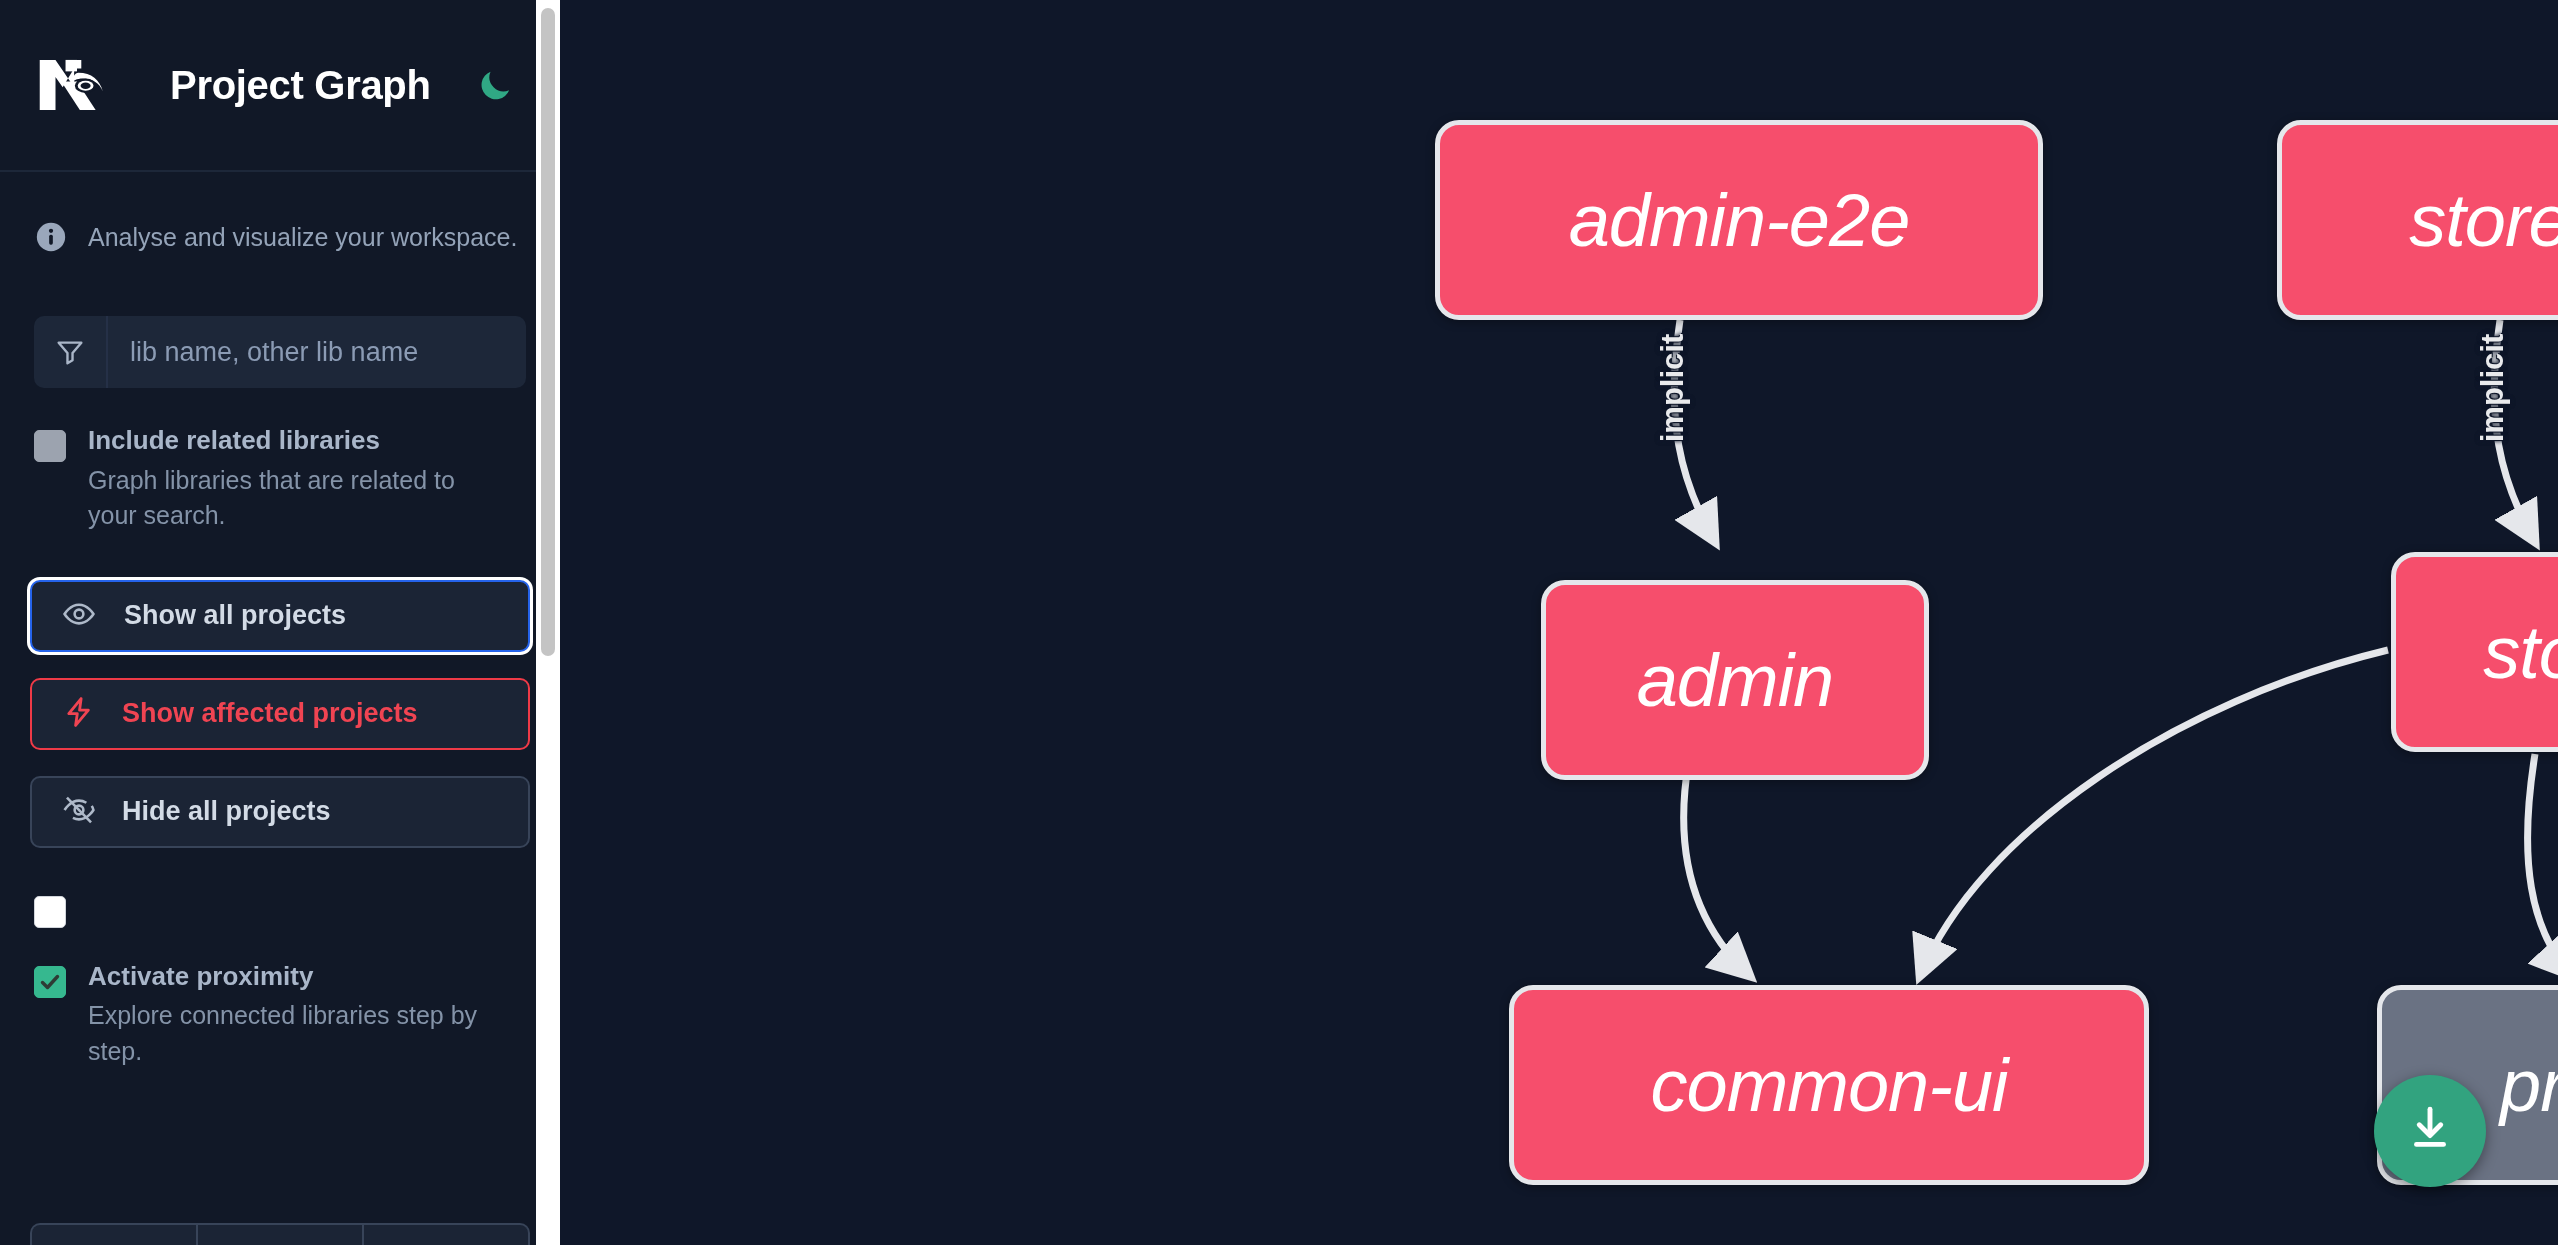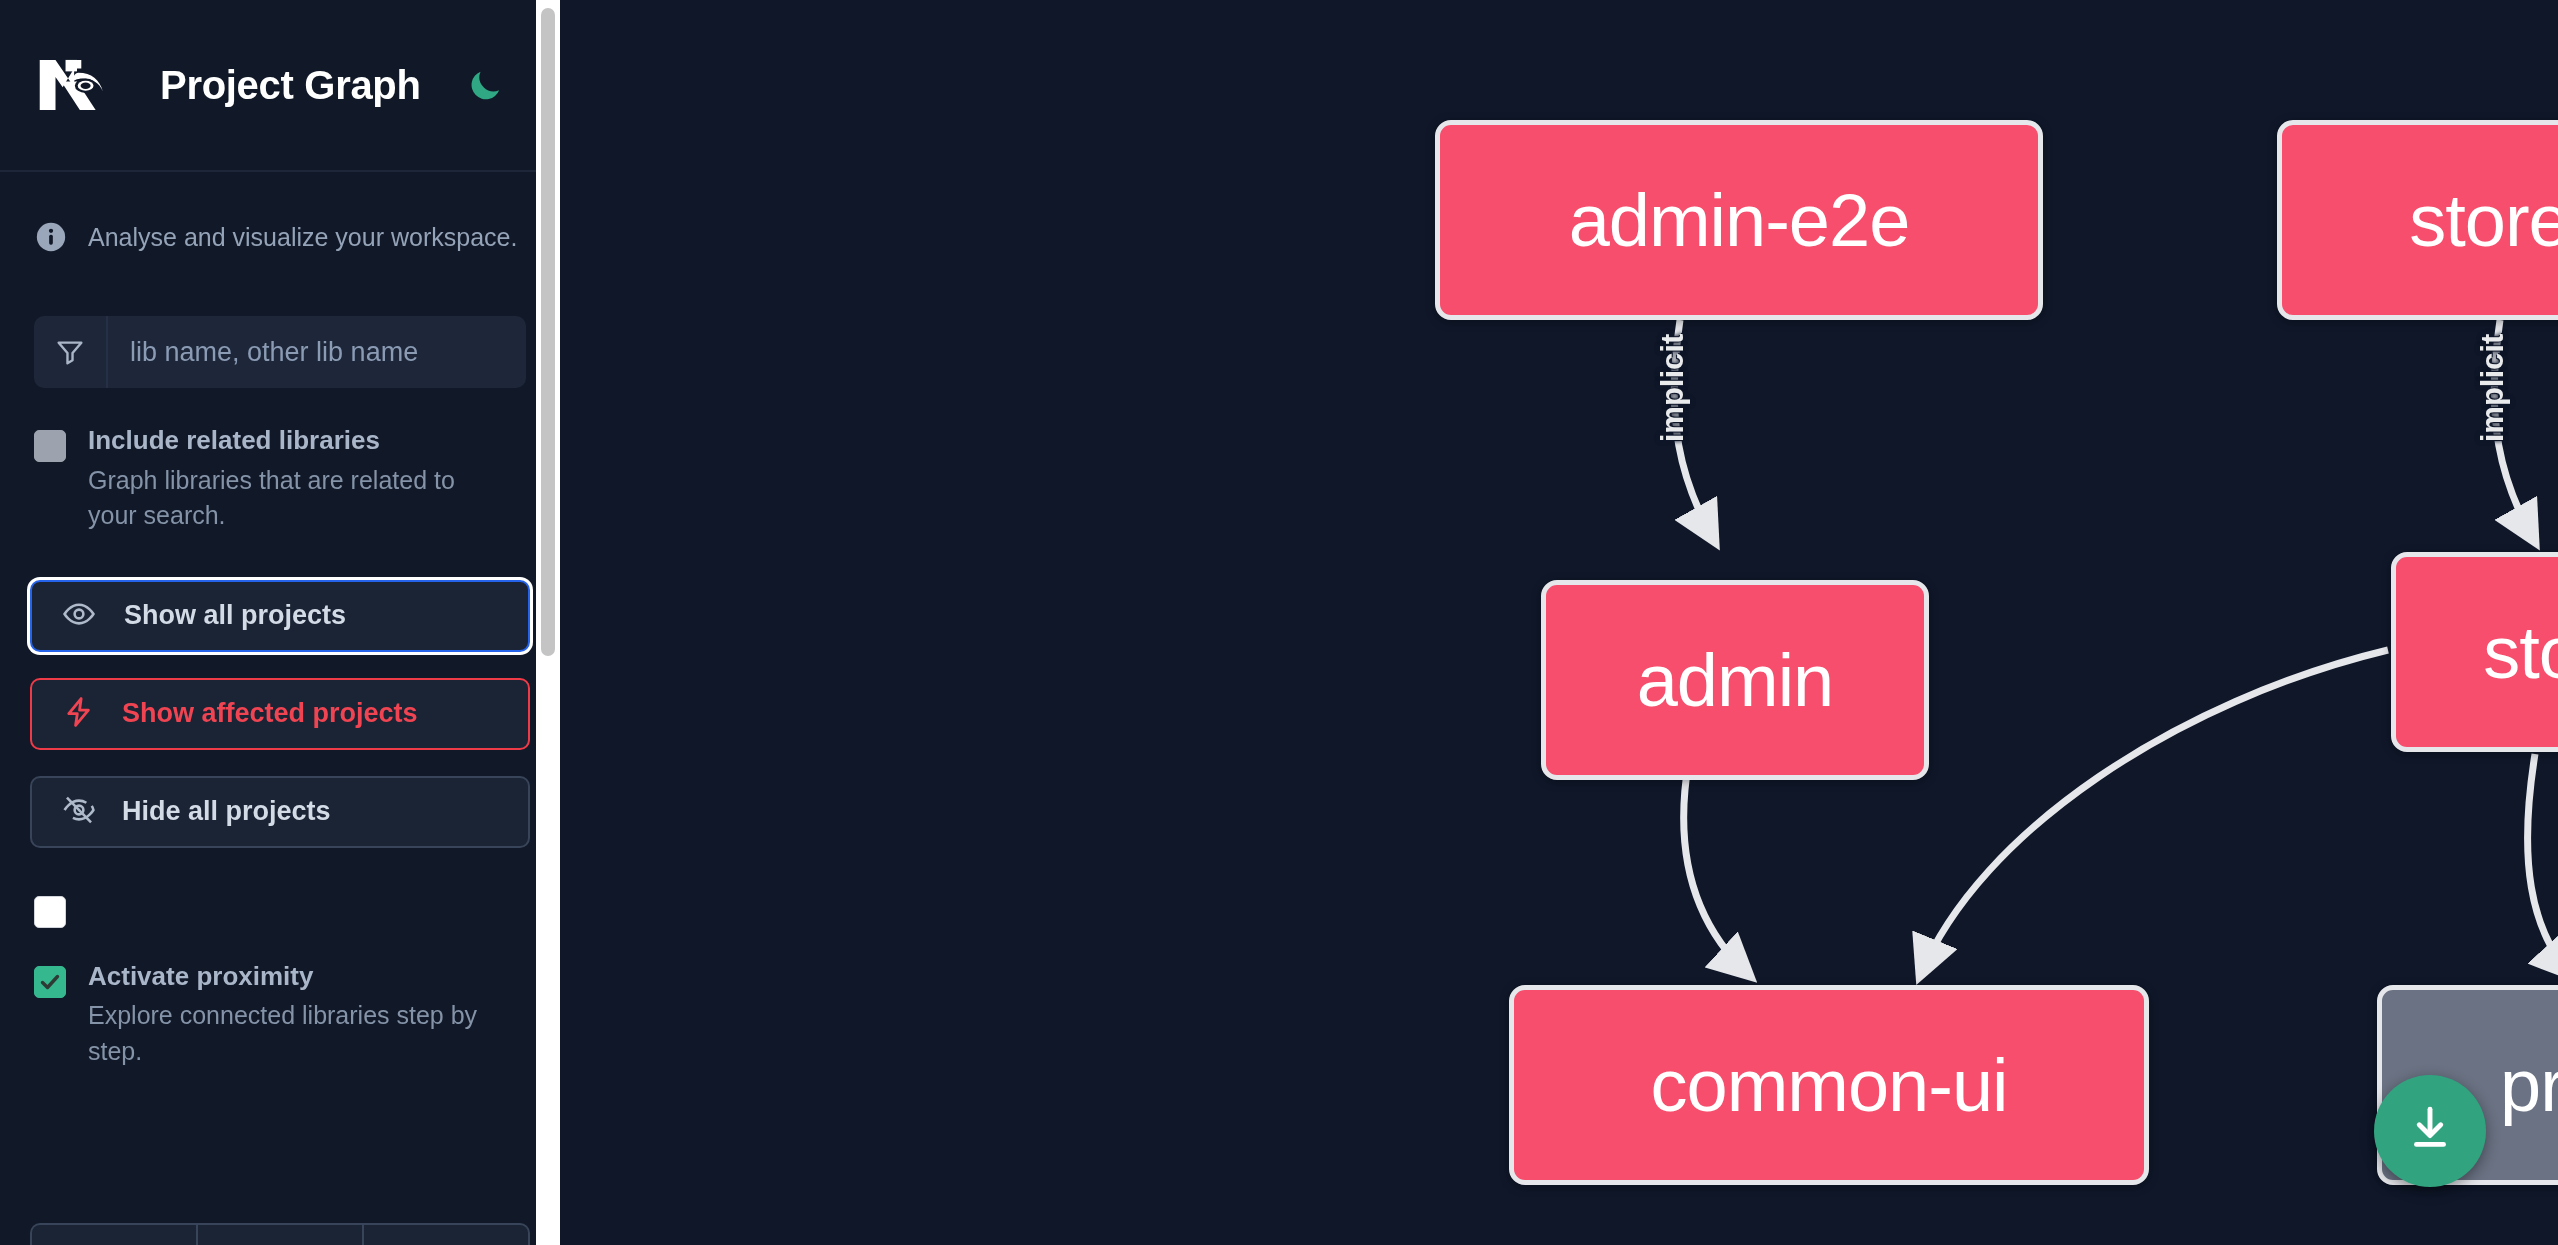--- a/index.html
+++ b/index.html
@@ -20,21 +20,21 @@
     overflow: hidden;
   }
   .sidebar-header {
     height: 172px;
     display: flex; align-items: center;
     padding: 0 34px;
     border-bottom: 2px solid #1d2739;
   }
   .nx-logo { width: 86px; height: 62px; flex: 0 0 86px; }
   .app-title {
-    margin-left: 40px;
+    margin-left: 50px;
     font-size: 40px; font-weight: 700; color: #ffffff;
     letter-spacing: -0.3px;
   }
   .moon-btn {
     margin-left: 42px; width: 44px; height: 44px;
     display: flex; align-items: center; justify-content: center;
     cursor: pointer;
   }
 
   .tagline {
@@ -109,28 +109,29 @@
   .sb-thumb {
     position: absolute; top: 8px; left: 5px; width: 14px; height: 648px;
     background: #c4c4c4; border-radius: 8px;
   }
 
   
   .canvas { position: relative; flex: 1; height: 1245px; background: #0F1729; overflow: hidden; }
   .edges { position: absolute; inset: 0; width: 100%; height: 100%; }
   .node {
     position: absolute;
-    border-radius: 16px;
+    border-radius: 24px;
     border: 5px solid #e5e7eb;
     display: flex; align-items: center; justify-content: center;
     color: #ffffff;
     font-size: 74px; font-weight: 400;
     letter-spacing: -1px;
     cursor: pointer;
     box-shadow: 0 2px 10px rgba(0,0,0,.35);
+    font-style: italic;
   }
   .node.pink { background: #F64E6C; }
   .node.grey { background: #6a7283; }
 
   .edge-label {
     position: absolute;
     color: #e9eaec; font-size: 31px; font-weight: 700;
     font-family: "Liberation Sans", sans-serif;
     transform-origin: center center;
     text-shadow: 0 0 5px #0F1729, 0 0 5px #0F1729, 1px 1px 0 #0F1729, -1px -1px 0 #0F1729;

